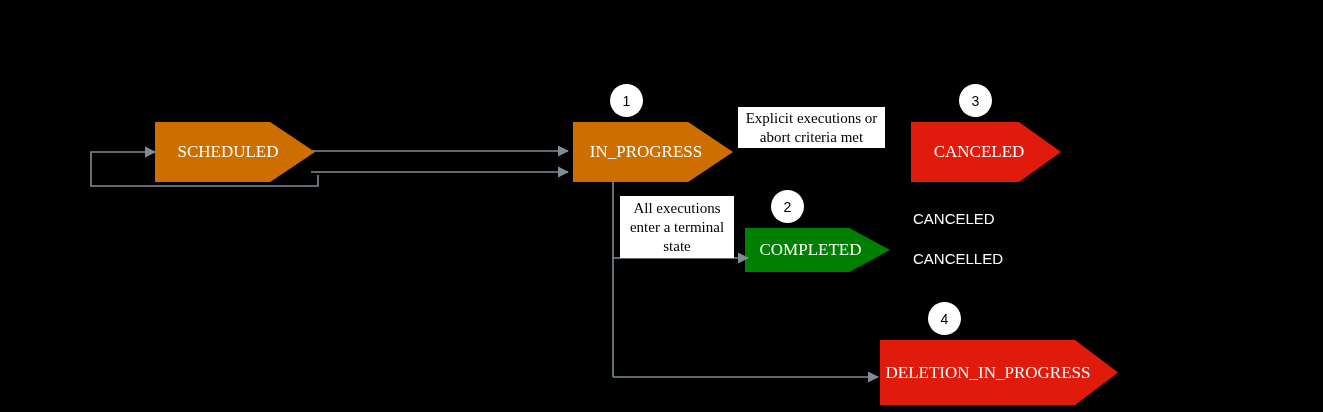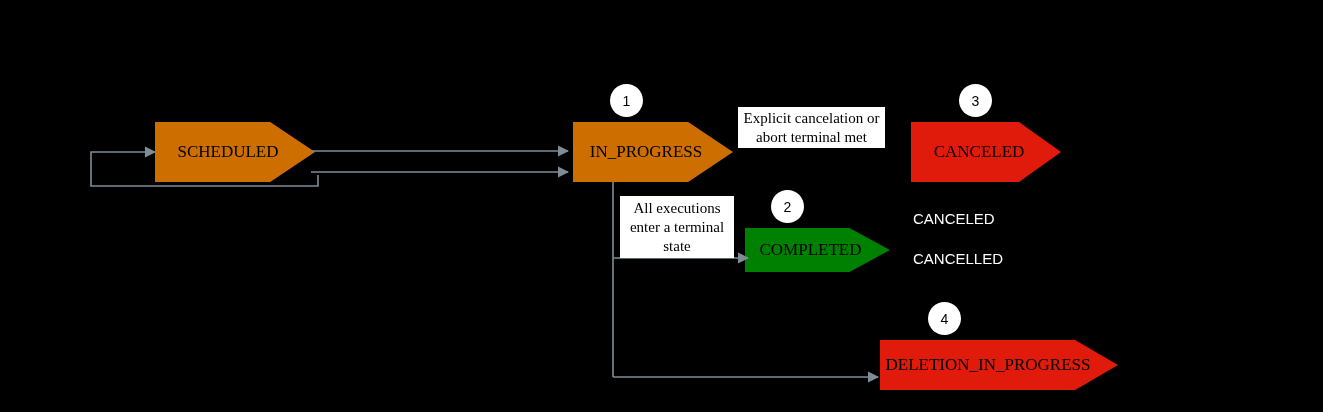--- a/index.html
+++ b/index.html
@@ -13,21 +13,21 @@
     height: 412px;
     background: #000000;
     overflow: hidden;
     font-family: "Liberation Serif", serif;
   }
   .node {
     position: absolute;
     display: flex;
     align-items: center;
     justify-content: center;
-    color: #000000;
+    color: #ffffff;
     font-family: "Liberation Serif", serif;
     white-space: nowrap;
     box-sizing: border-box;
   }
   .node-label {
     position: relative;
     z-index: 2;
     padding-right: 14px;
   }
   .badge {
@@ -139,32 +139,32 @@
   <div class="node" style="left:911px; top:122px; width:150px; height:60px;
               background:#E01B0C;
               clip-path: polygon(0% 0%, 72% 0%, 100% 50%, 72% 100%, 0% 100%);
               font-size:17px;">
     <span class="node-label">CANCELED</span>
   </div>
   <div class="badge" style="left:959px; top:84px;">
     <span>3</span>
   </div>
 
-  <div class="node" style="left:880px; top:340px; width:238px; height:50px;
+  <div class="node" style="left:880px; top:340px; width:238px; height:65px;
               background:#E01B0C;
               clip-path: polygon(0% 0%, 82% 0%, 100% 50%, 82% 100%, 0% 100%);
               font-size:17px;">
     <span class="node-label" style="padding-right:22px;">DELETION_IN_PROGRESS</span>
   </div>
   <div class="badge" style="left:928px; top:302px;">
     <span>4</span>
   </div>
 
   <div class="note" style="left:738px; top:107px; width:147px; height:41px;">
-    <span>Explicit cancelation or abort terminal met</span>
+    <span>Explicit executions or abort criteria met</span>
   </div>
 
   <div class="note" style="left:620px; top:196px; width:114px; height:62px;">
     <span>All executions enter a terminal state</span>
   </div>
 
   <div class="floating-text" style="left:913px; top:210px;">
     <span class="overlay-a">CANCELED</span>
     <span class="overlay-b">CANCELLED</span>
   </div>

